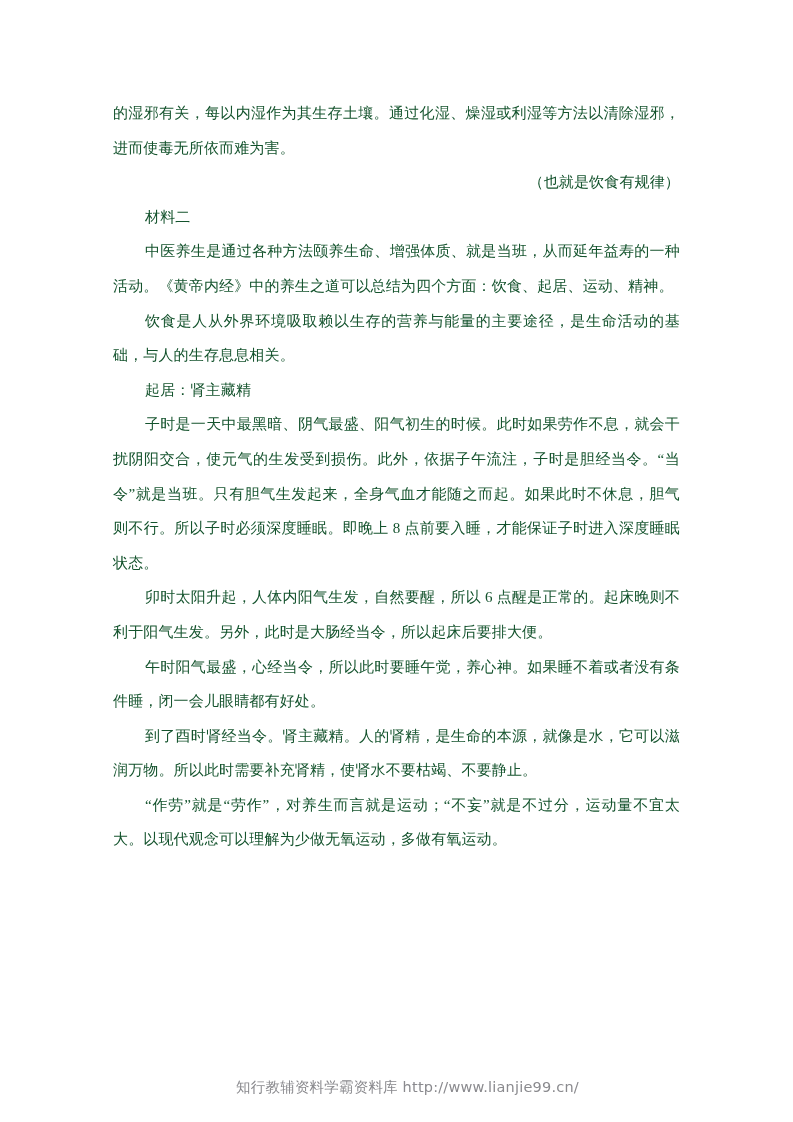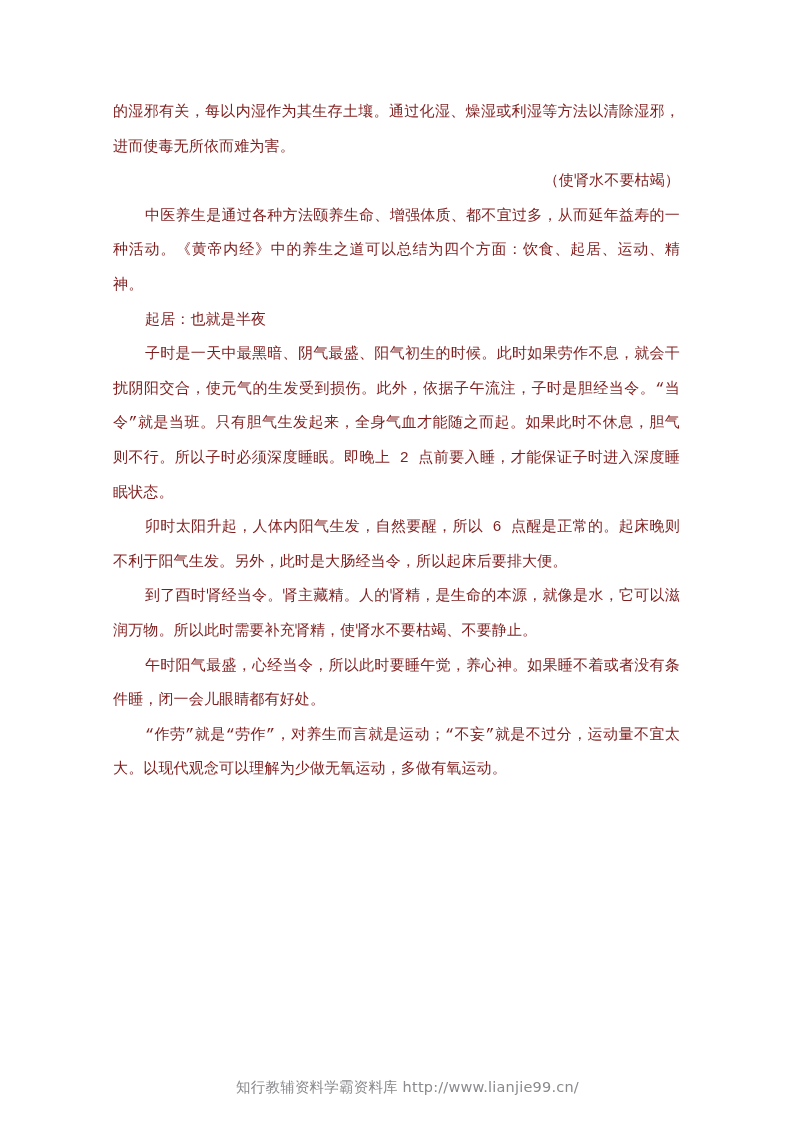--- a/index.html
+++ b/index.html
@@ -30,25 +30,25 @@
     left: 113px;
     top: 96px;
     width: 567px;
   }
 
   .para {
     margin: 0;
     padding: 0;
     font-size: 15.0px;
     line-height: 34.6px;
-    color: #7f1d1d;
+    color: #14532d;
     text-align: justify;
     text-justify: inter-ideograph;
     letter-spacing: 0.15px;
-    font-family: Liberation Mono, monospace;
+    font-family: Liberation Serif, serif;
   }
 
   .indent {
     text-indent: 32px;
   }
 
   .right {
     text-align: right;
     text-indent: 0;
   }
@@ -73,38 +73,40 @@
 </style>
 </head>
 <body>
 
 <div id="page">
 
   <div id="content">
 
     <p class="para">的湿邪有关，每以内湿作为其生存土壤。通过化湿、燥湿或利湿等方法以清除湿邪，进而使毒无所依而难为害。</p>
 
-    <p class="para right">（使肾水不要枯竭）</p>
+    <p class="para right">（也就是饮食有规律）</p>
+
+    <p class="para heading">材料二</p>
+
+    <p class="para indent">中医养生是通过各种方法颐养生命、增强体质、就是当班，从而延年益寿的一种活动。《黄帝内经》中的养生之道可以总结为四个方面：饮食、起居、运动、精神。</p>
 
 
-    <p class="para indent">中医养生是通过各种方法颐养生命、增强体质、都不宜过多，从而延年益寿的一种活动。《黄帝内经》中的养生之道可以总结为四个方面：饮食、起居、运动、精神。</p>
+    <p class="para indent">饮食是人从外界环境吸取赖以生存的营养与能量的主要途径，是生命活动的基础，与人的生存息息相关。</p>
 
 
+    <p class="para heading">起居：肾主藏精</p>
 
 
-    <p class="para heading">起居：也就是半夜</p>
-
-
-    <p class="para indent">子时是一天中最黑暗、阴气最盛、阳气初生的时候。此时如果劳作不息，就会干扰阴阳交合，使元气的生发受到损伤。此外，依据子午流注，子时是胆经当令。“当令”就是当班。只有胆气生发起来，全身气血才能随之而起。如果此时不休息，胆气则不行。所以子时必须深度睡眠。即晚上 2 点前要入睡，才能保证子时进入深度睡眠状态。</p>
+    <p class="para indent">子时是一天中最黑暗、阴气最盛、阳气初生的时候。此时如果劳作不息，就会干扰阴阳交合，使元气的生发受到损伤。此外，依据子午流注，子时是胆经当令。“当令”就是当班。只有胆气生发起来，全身气血才能随之而起。如果此时不休息，胆气则不行。所以子时必须深度睡眠。即晚上 8 点前要入睡，才能保证子时进入深度睡眠状态。</p>
 
     <p class="para indent">卯时太阳升起，人体内阳气生发，自然要醒，所以 6 点醒是正常的。起床晚则不利于阳气生发。另外，此时是大肠经当令，所以起床后要排大便。</p>
 
+    <p class="para indent">午时阳气最盛，心经当令，所以此时要睡午觉，养心神。如果睡不着或者没有条件睡，闭一会儿眼睛都有好处。</p>
+
     <p class="para indent">到了酉时肾经当令。肾主藏精。人的肾精，是生命的本源，就像是水，它可以滋润万物。所以此时需要补充肾精，使肾水不要枯竭、不要静止。</p>
-
-    <p class="para indent">午时阳气最盛，心经当令，所以此时要睡午觉，养心神。如果睡不着或者没有条件睡，闭一会儿眼睛都有好处。</p>
 
 
     <p class="para indent">“作劳”就是“劳作”，对养生而言就是运动；“不妄”就是不过分，运动量不宜太大。以现代观念可以理解为少做无氧运动，多做有氧运动。</p>
 
   </div>
 
   <div id="footer">知行教辅资料学霸资料库 http://www.lianjie99.cn/</div>
 
 </div>
 

